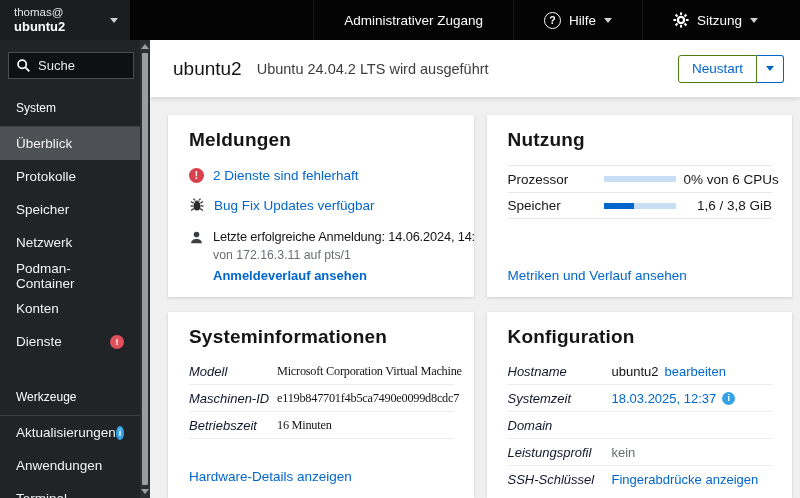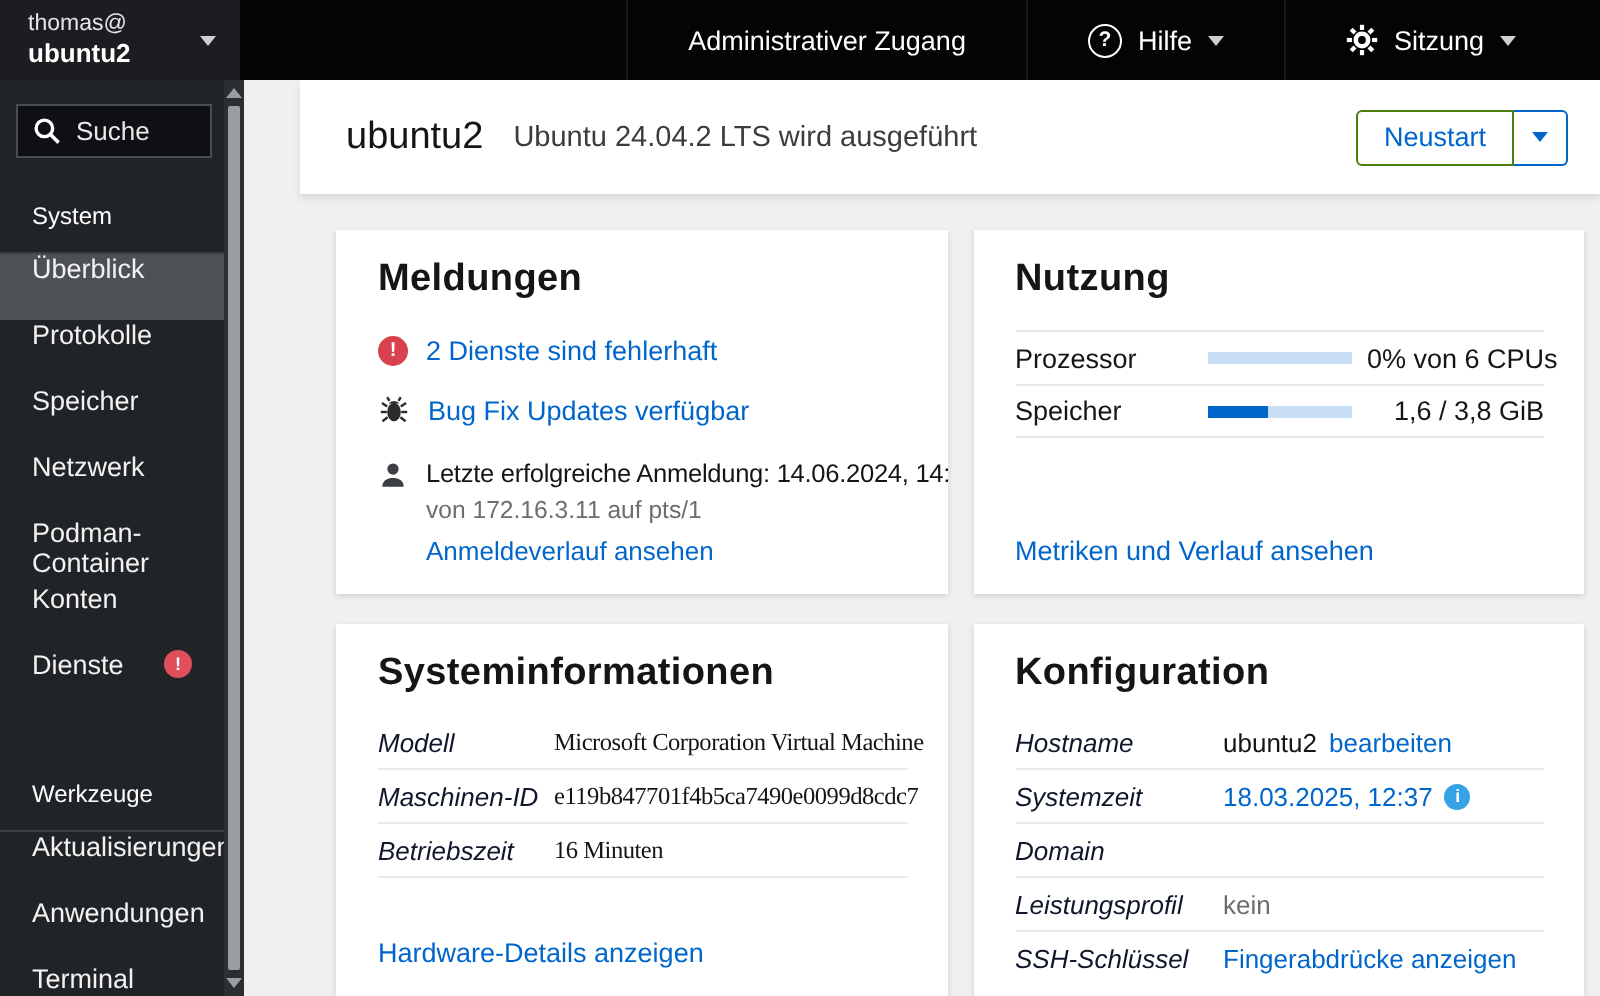--- a/index.html
+++ b/index.html
@@ -2,40 +2,40 @@
 <html><head>
 <meta charset="utf-8">
 <style>
   * { margin:0; padding:0; box-sizing:border-box; }
   html,body { width:800px; height:498px; overflow:hidden; }
   body { position:relative; font-family:"Liberation Sans", sans-serif; background:#f0f0f1; }
   a { text-decoration:none; cursor:pointer; }
 
   
   .masthead { position:absolute; left:0; top:0; width:800px; height:40px; background:#040404; display:flex; z-index:5; }
-  .brand { width:120px; height:40px; background:#1b1d21; display:flex; align-items:center; padding:0 12px 0 14px; cursor:pointer; }
+  .brand { width:130px; height:40px; background:#1b1d21; display:flex; align-items:center; padding:0 12px 0 14px; cursor:pointer; }
   .brand-text { flex:1; line-height:1.25; }
   .brand-user { font-size:11.5px; color:#e6e6e6; }
   .brand-host { font-size:13px; font-weight:bold; color:#fff; }
   .caret { width:0; height:0; border-left:4.5px solid transparent; border-right:4.5px solid transparent; border-top:5px solid #cfcfcf; }
   .mast-actions { margin-left:auto; display:flex; align-items:stretch; padding-right:12px; }
   .mast-btn { display:flex; align-items:center; gap:8px; padding:0 30px; color:#fff; font-size:13.5px; border-left:1px solid #181818; cursor:pointer; }
   .help-circle { width:17px; height:17px; border:1.7px solid #fff; border-radius:50%; display:flex; align-items:center; justify-content:center; font-size:10.5px; font-weight:bold; color:#fff; }
 
   
-  .sidebar { position:absolute; left:0; top:40px; width:122px; bottom:0; background:#212427; z-index:4;padding-left:10px; }
+  .sidebar { position:absolute; left:0; top:40px; width:150px; bottom:0; background:#212427; z-index:4;padding-left:10px; }
   .sidebar-inner { position:absolute; left:0; top:0; right:10px; bottom:0; }
   .search-wrap { position:relative; margin:12px 6px 12px 8px; }
   .search-wrap svg { position:absolute; left:8px; top:6px; }
   .search-input { width:100%; height:27px; background:#0e1013; border:1px solid #4a4d50; color:#f0f0f0; font-size:13px; padding:2px 6px 2px 29px; font-family:"Liberation Sans", sans-serif; }
   .search-input::placeholder { color:#e8e8e8; opacity:1; }
   .nav-section-title { padding:10px 16px 6px; font-size:12px; color:#fdfdfd; }
   .nav-section-title.tools { margin-top:22px; }
   .nav-divider { border-top:1px solid #3d4043; margin-top:5px; }
-  .nav-item { display:flex; height:33px; padding:0 16px; color:#f2f2f2; font-size:13.5px; cursor:pointer; }
+  .nav-item { display:flex; align-items:center; height:33px; padding:0 16px; color:#f2f2f2; font-size:13.5px; cursor:pointer; }
   .nav-item.selected { background:#4d5156; }
   .navbadge { margin-left:auto; width:14px; height:14px; border-radius:50%; display:flex; align-items:center; justify-content:center; font-size:9px; font-weight:bold; color:#fff; }
   .navbadge.red { background:#e14f5a; }
   .navbadge.blue { background:#35a2e6; }
   .sb-scroll { position:absolute; right:0; top:0; bottom:0; width:10px; background:#2c2f32; }
   .sb-thumb { position:absolute; left:2px; width:6px; top:13px; bottom:13px; background:#9b9ea1; border-radius:1px; }
   .sb-up { position:absolute; top:4px; left:1px; width:0; height:0; border-left:4px solid transparent; border-right:4px solid transparent; border-bottom:5px solid #9b9ea1; }
   .sb-down { position:absolute; bottom:4px; left:1px; width:0; height:0; border-left:4px solid transparent; border-right:4px solid transparent; border-top:5px solid #9b9ea1; }
 
   
@@ -54,21 +54,21 @@
   .card-link { font-size:13.5px; color:#0066cc; }
   .mt-auto { margin-top:auto; }
 
   
   .alert-row { display:flex; align-items:center; gap:9px; margin:7px 0; }
   .alert-row a { font-size:13.5px; color:#0066cc; }
   .err-circle { flex:0 0 15px; width:15px; height:15px; border-radius:50%; background:#d9414e; color:#fff; font-size:10px; font-weight:bold; display:flex; align-items:center; justify-content:center; }
   .login-row { display:flex; gap:9px; margin-top:9px; }
   .login-main { font-size:12.8px; color:#151515; white-space:nowrap; letter-spacing:-.15px; }
   .login-sub { font-size:12.3px; color:#6a6e73; margin-top:4px; }
-  .login-link { display:inline-block; font-size:13px; color:#0066cc; margin-top:6px; }
+  .login-link { display:inline-block; font-size:13px; color:#0066cc; margin-top:6px;font-weight:bold; }
 
   
   .usage-table { margin-top:4px; }
   .usage-row { display:grid; grid-template-columns:96px 80px 1fr; align-items:center; height:27px; border-top:1px solid #e8e8e8; }
   .usage-row:last-child { border-bottom:1px solid #e8e8e8; }
   .usage-label { font-size:13.5px; color:#151515; }
   .bar { width:72px; height:6px; background:#c8def5; }
   .bar-fill { height:100%; background:#0066cc; }
   .usage-value { text-align:right; font-size:13.5px; color:#151515; white-space:nowrap; }
 

